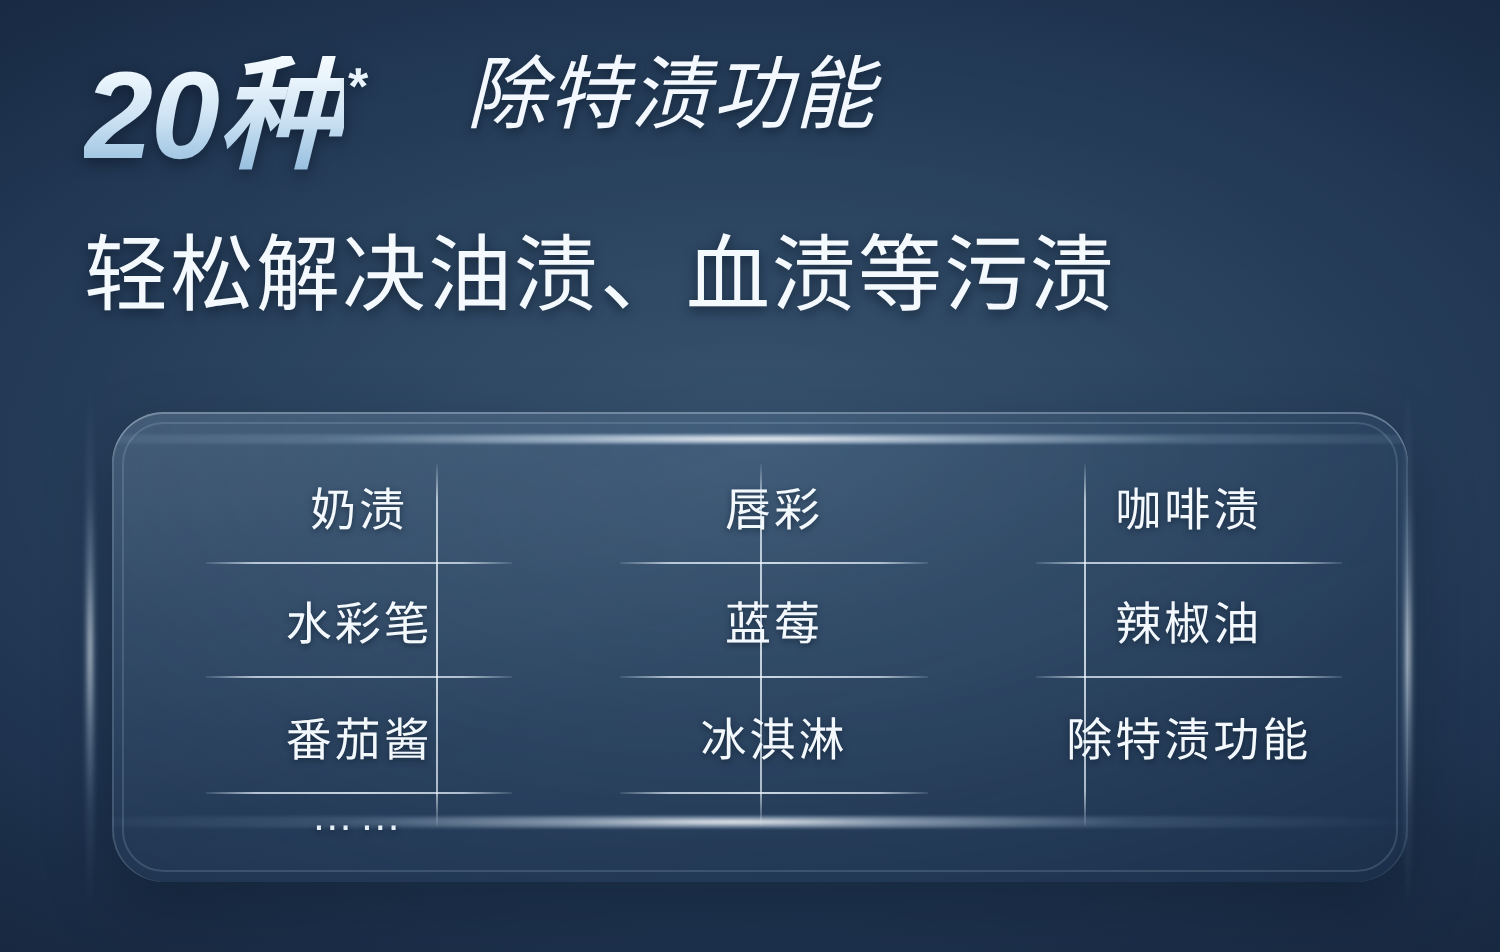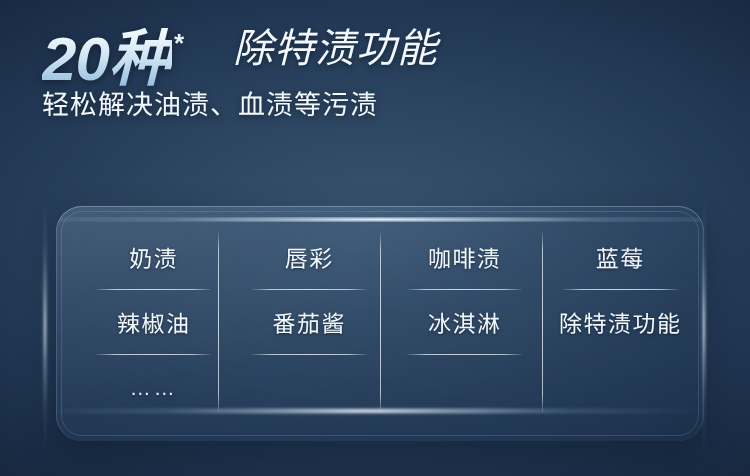--- a/index.html
+++ b/index.html
@@ -89,22 +89,22 @@
   .line1-rest {
     font-size: 40px;
     font-weight: 500;
     color: #f2f8fd;
     letter-spacing: 1px;
     padding-bottom: 3px;
     text-shadow: 0 2px 5px rgba(6,16,30,0.55);
     margin-left: 44px;
   }
   .line2 {
-    margin-top: 0;
-    font-size: 27px;
+    margin-top: 24px;
+    font-size: 42px;
     font-weight: 500;
     color: #f4f9fd;
     letter-spacing: 1px;
     white-space: nowrap;
     line-height: 1.15;
     text-shadow: 0 2px 6px rgba(6,16,30,0.6);
   }
 
   
   .card-wrap {
@@ -188,21 +188,21 @@
     filter: blur(1.1px);
   }
   .streak.left  { left: 41px; }
   .streak.right { left: 700px; }
 
   
   .grid {
     position: absolute;
     inset: 0;
     display: grid;
-    grid-template-columns: repeat(4, 1fr);
+    grid-template-columns: repeat(3, 1fr);
     grid-template-rows: repeat(3, 1fr);
     padding: 18px 6px 20px 20px;
     box-sizing: border-box;
     z-index: 2;
   }
   .cell {
     position: relative;
     display: flex;
     align-items: center;
     justify-content: center;
@@ -275,20 +275,21 @@
       <div class="card-outline"></div>
 
       <div class="vrule v1"></div>
       <div class="vrule v2"></div>
       <div class="vrule v3"></div>
 
       <div class="grid">
         <div class="cell rule">奶渍</div>
         <div class="cell rule">唇彩</div>
         <div class="cell rule">咖啡渍</div>
+        <div class="cell rule">水彩笔</div>
 
         <div class="cell rule">蓝莓</div>
         <div class="cell rule">辣椒油</div>
         <div class="cell rule">番茄酱</div>
         <div class="cell rule">冰淇淋</div>
 
         <div class="cell">除特渍功能</div>
         <div class="cell ellipsis">……</div>
       </div>
     </div>

